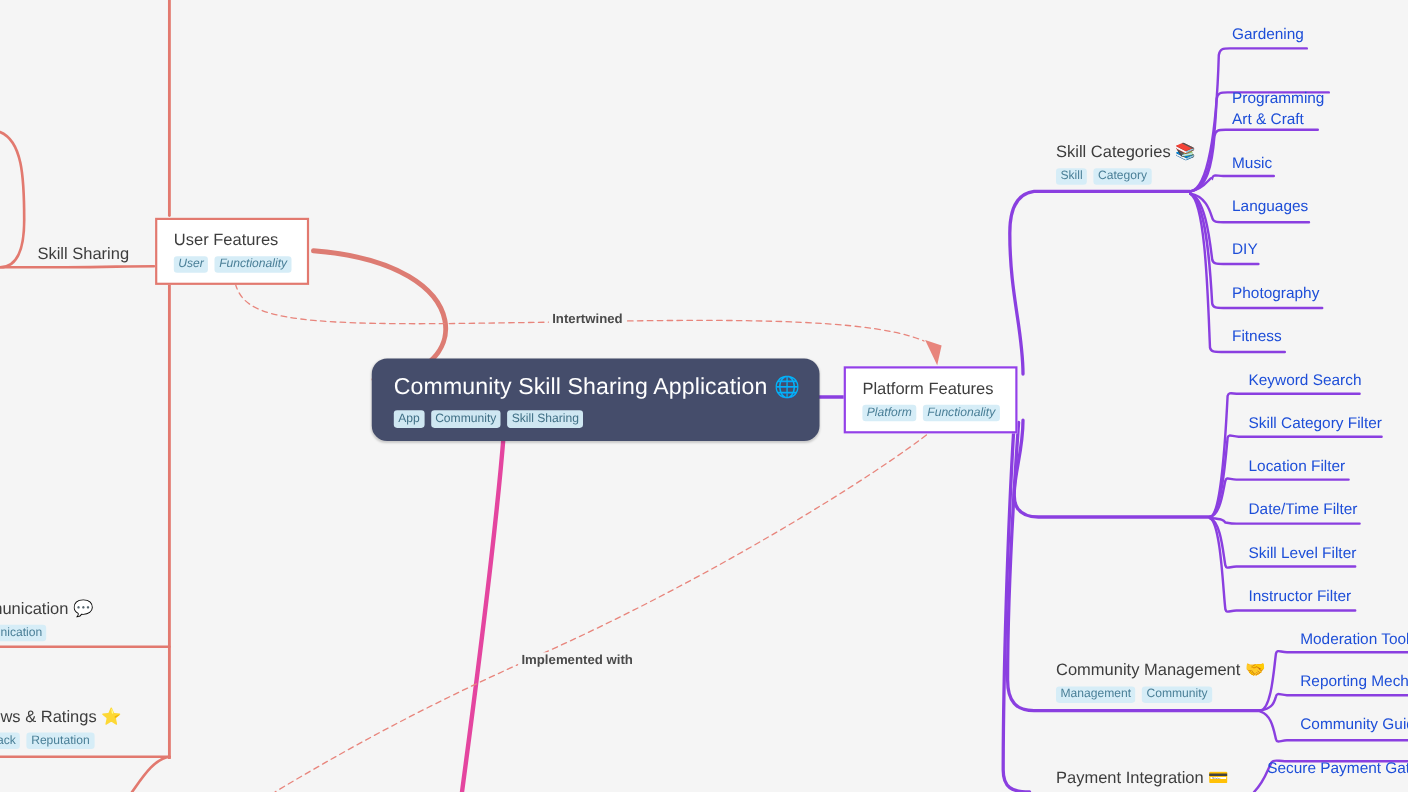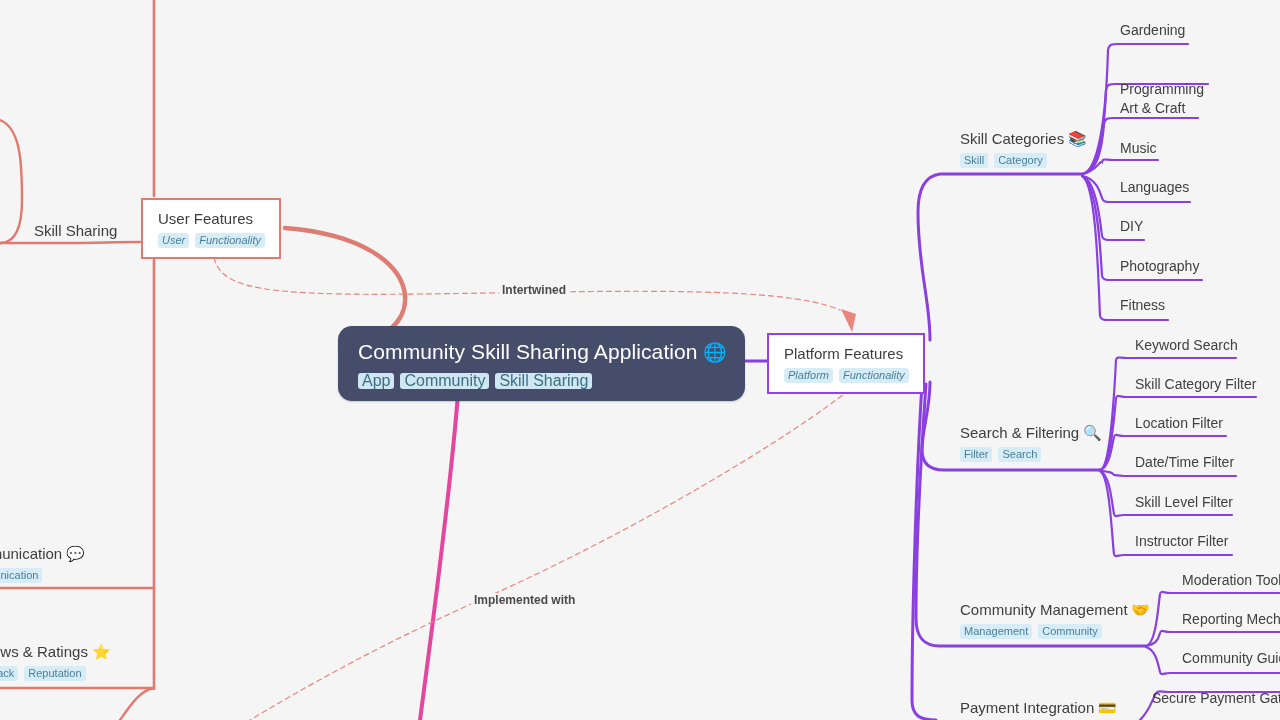--- a/index.html
+++ b/index.html
@@ -45,21 +45,21 @@
   .root-emoji { font-size: 19px; }
   .root-tags {
     margin-top: 7px;
     display: flex;
     gap: 6px;
   }
   .root-tags .tag {
     background: #cfe7f2;
     color: #3f6f85;
     border-radius: 3px;
-    font-size: 16px;
+    font-size: 11px;
     line-height: 14px;
     padding: 1px 4px;
   }
   
   .box-node {
     background: #ffffff;
     border-radius: 0;
     border: 2.5px solid #e2796f;
     padding: 9px 14px 9px 15px;
   }
@@ -88,21 +88,21 @@
     color: #3d3d3d;
     font-size: 15px;
     line-height: 20px;
   }
   .plain-node .plain-tags {
     margin-top: 4px;
     display: flex;
     gap: 6px;
   }
   .leaf-node {
-    color: #404040;
+    color: #1d4ed8;
     font-size: 14px;
     line-height: 19px;
   }
   .edge-label {
     position: absolute;
     color: #4a4a4a;
     font-size: 12px;
     line-height: 14px;
     background: #f5f5f5;
     padding: 0 3px;
@@ -226,30 +226,20 @@
     <div class="plain-title">
       <span>Skill Categories</span>
       <span>📚</span>
     </div>
     <div class="plain-tags">
       <span class="tag">Skill</span>
       <span class="tag">Category</span>
     </div>
   </div>
 
-  <div class="node plain-node" style="left:960px; top:423px;">
-    <div class="plain-title">
-      <span>Search &amp; Filtering</span>
-      <span>🔍</span>
-    </div>
-    <div class="plain-tags">
-      <span class="tag">Filter</span>
-      <span class="tag">Search</span>
-    </div>
-  </div>
 
   <div class="node plain-node" style="left:960px; top:600px;">
     <div class="plain-title">
       <span>Community Management</span>
       <span>🤝</span>
     </div>
     <div class="plain-tags">
       <span class="tag">Management</span>
       <span class="tag">Community</span>
     </div>

